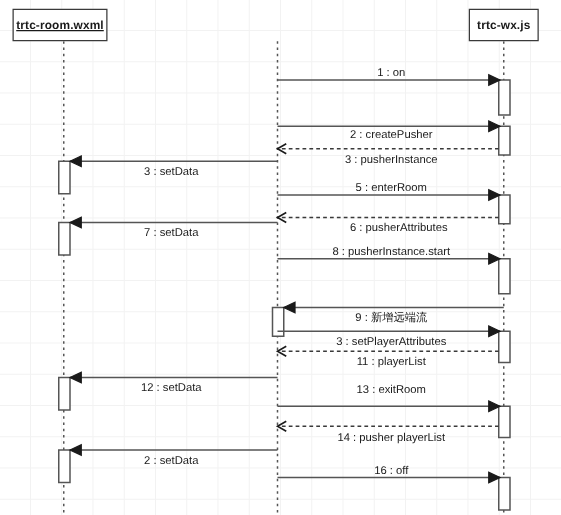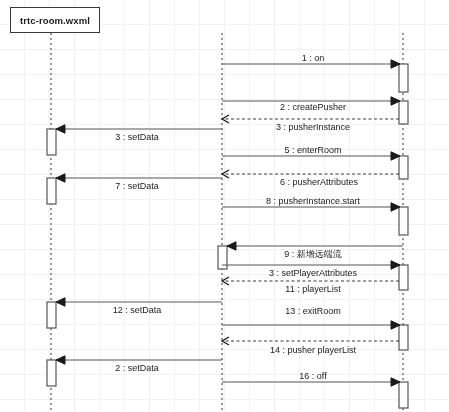--- a/index.html
+++ b/index.html
@@ -134,25 +134,28 @@
       <g>
         <line x1="222" y1="360" x2="56" y2="360" stroke="#555555" stroke-width="1.2"></line>
         <path d="M 56 360 L 65 355.8 L 65 364.2 Z" fill="#1a1a1a" stroke="#1a1a1a" stroke-width="1"></path>
       </g>
       <g>
         <line x1="222" y1="382" x2="400" y2="382" stroke="#555555" stroke-width="1.2"></line>
         <path d="M 400 382 L 391 377.8 L 391 386.2 Z" fill="#1a1a1a" stroke="#1a1a1a" stroke-width="1"></path>
       </g>
     </svg>
 
-  <div class="participant-box" style="left:10px; top:7px; width:90px; height:26px;">
+  <div class="participant-box" style="left:10px; top:7px; width:76px; height:26px;text-decoration:underline;">
     <span>trtc-room.wxml</span>
   </div>
 
 
+  <div class="participant-box" style="left:375px; top:7px; width:56px; height:26px;">
+    <span>trtc-wx.js</span>
+  </div>
 
   <div id="label-layer">
       <div class="msg-label" style="left: 313px; top: 53px;">1 : on</div>
       <div class="msg-label" style="left: 313px; top: 90px; margin-top: 12px;">2 : createPusher</div>
       <div class="msg-label" style="left: 313px; top: 122px;">3 : pusherInstance</div>
       <div class="msg-label" style="left: 137px; top: 132px;">3 : setData</div>
       <div class="msg-label" style="left: 313px; top: 145px;">5 : enterRoom</div>
       <div class="msg-label" style="left: 313px; top: 177px; padding-left: 12px;">6 : pusherAttributes</div>
       <div class="msg-label" style="left: 137px; top: 181px;">7 : setData</div>
       <div class="msg-label" style="left: 313px; top: 196px;">8 : pusherInstance.start</div>

